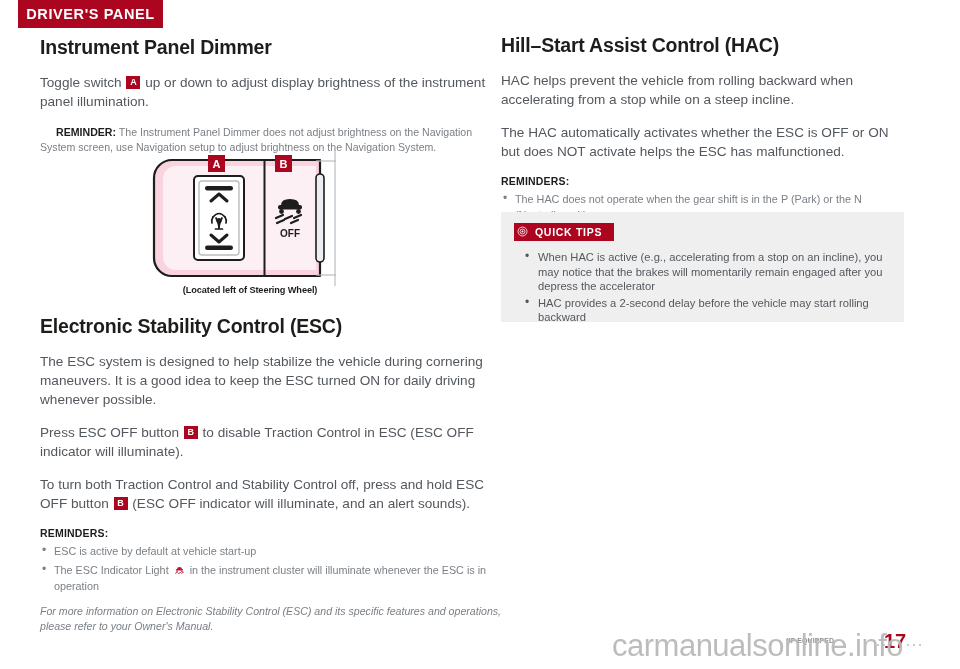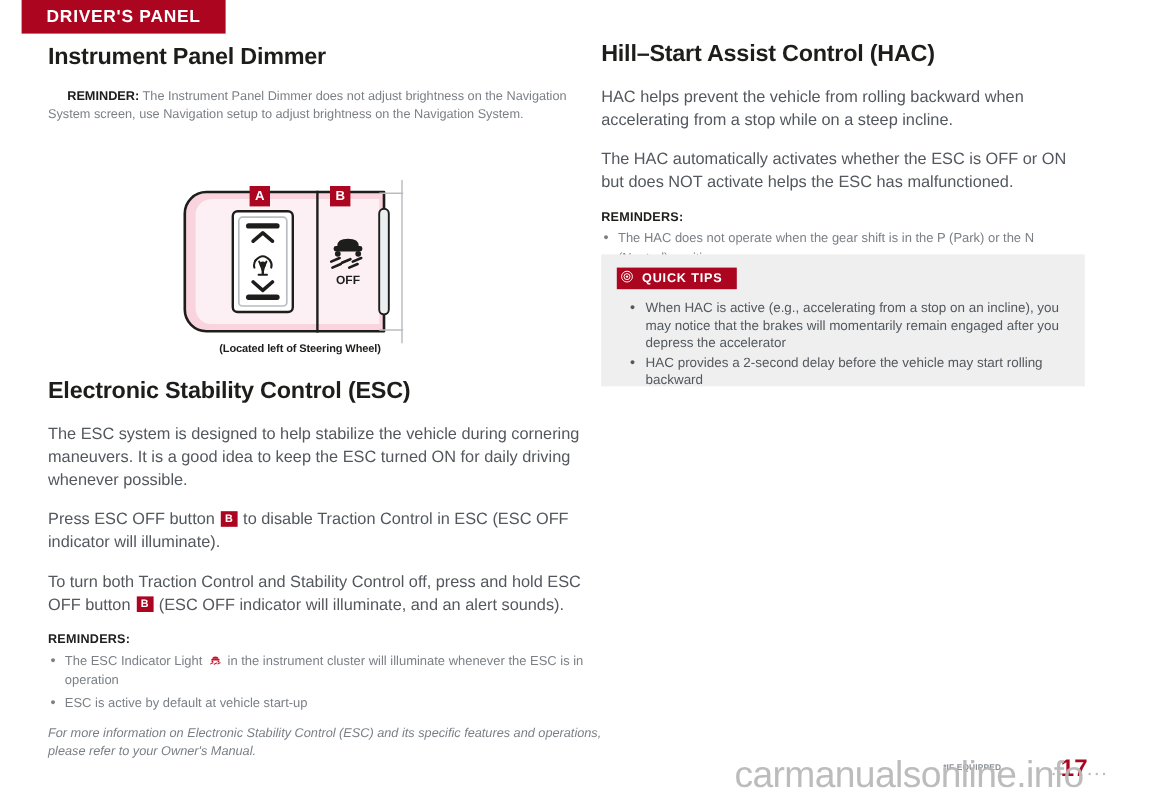--- a/index.html
+++ b/index.html
@@ -10,21 +10,21 @@
     font-family:"Liberation Sans","DejaVu Sans",sans-serif;
     color:#4a4f54;
     position:relative;
     overflow:hidden;
   }
   .page{position:absolute;inset:0;}
 
   
   .tab{
     position:absolute;left:18px;top:0;
-    width:170px;height:28px;
+    width:145px;height:28px;
     background:#AB0520;
     color:#ffffff;
     display:flex;align-items:center;justify-content:center;
     font-size:14.5px;font-weight:bold;letter-spacing:.6px;
   }
 
   
   .col-left{position:absolute;left:40px;top:36px;width:462px;}
   .col-right{position:absolute;left:501px;top:34px;width:404px;}
 
@@ -161,20 +161,25 @@
 <div class="page">
 
   <div class="tab">
     <span>DRIVER'S PANEL</span>
   </div>
 
   <div class="col-left">
 
     <h2>Instrument Panel Dimmer</h2>
 
+    <p class="body">
+      <span>Toggle switch</span>
+      <span class="chip">A</span>
+      <span>up or down to adjust display brightness of the instrument panel illumination.</span>
+    </p>
 
     <p class="reminder-inline">
       <b>REMINDER:</b>
       <span>The Instrument Panel Dimmer does not adjust brightness on the Navigation System screen, use Navigation setup to adjust brightness on the Navigation System.</span>
     </p>
   </div>
 
   <div class="diagram">
     <svg width="200" height="140" viewBox="0 0 200 140" xmlns="http://www.w3.org/2000/svg">
 
@@ -247,36 +252,36 @@
     </p>
 
     <p class="body">
       <span>To turn both Traction Control and Stability Control off, press and hold ESC OFF button</span>
       <span class="chip">B</span>
       <span>(ESC OFF indicator will illuminate, and an alert sounds).</span>
     </p>
 
     <p class="reminder-head">REMINDERS:</p>
     <ul class="reminders">
+      <li>ESC is active by default at vehicle start-up</li>
       <li>
         <span>The ESC Indicator Light</span>
         <span class="esc-mini">
           <svg width="11" height="11" viewBox="0 0 22 22" xmlns="http://www.w3.org/2000/svg">
             <path d="M6 8 q0 -4 5 -4 q5 0 5 4 z" fill="#C8102E"></path>
             <rect x="4" y="8" width="14" height="3" rx="1.4" fill="#C8102E"></rect>
             <circle cx="6" cy="12.6" r="1.6" fill="#C8102E"></circle>
             <circle cx="16" cy="12.6" r="1.6" fill="#C8102E"></circle>
             <path d="M3 16.5 l4 -2" stroke="#C8102E" stroke-width="1.7" stroke-linecap="round"></path>
             <path d="M9 17 l4 -2" stroke="#C8102E" stroke-width="1.7" stroke-linecap="round"></path>
             <path d="M15 16.5 l4 -2" stroke="#C8102E" stroke-width="1.7" stroke-linecap="round"></path>
           </svg>
         </span>
         <span>in the instrument cluster will illuminate whenever the ESC is in operation</span>
       </li>
-      <li>ESC is active by default at vehicle start-up</li>
     </ul>
 
     <p class="note-italic">For more information on Electronic Stability Control (ESC) and its specific features and operations, please refer to your Owner's Manual.</p>
   </div>
 
   <div class="col-right">
     <h2>Hill–Start Assist Control (HAC)</h2>
 
     <p class="body">HAC helps prevent the vehicle from rolling backward when accelerating from a stop while on a steep incline.</p>
     <p class="body">The HAC automatically activates whether the ESC is OFF or ON but does NOT activate helps the ESC has malfunctioned.</p>

